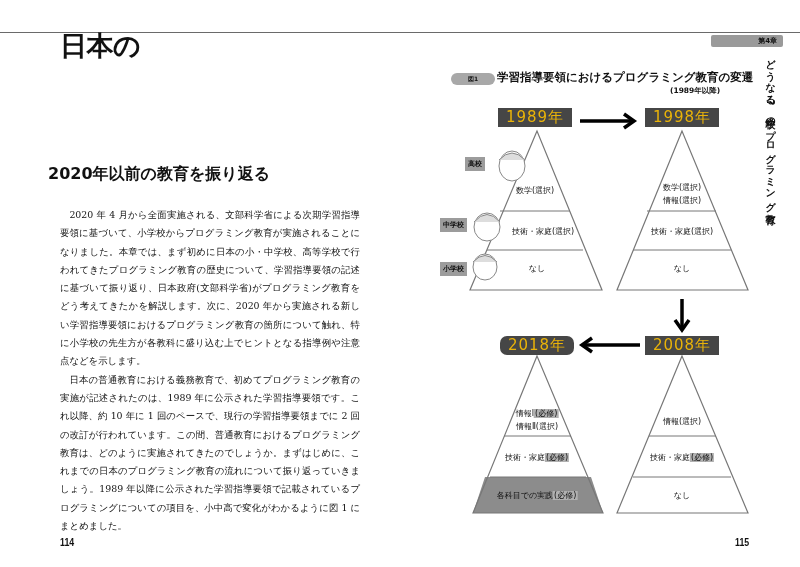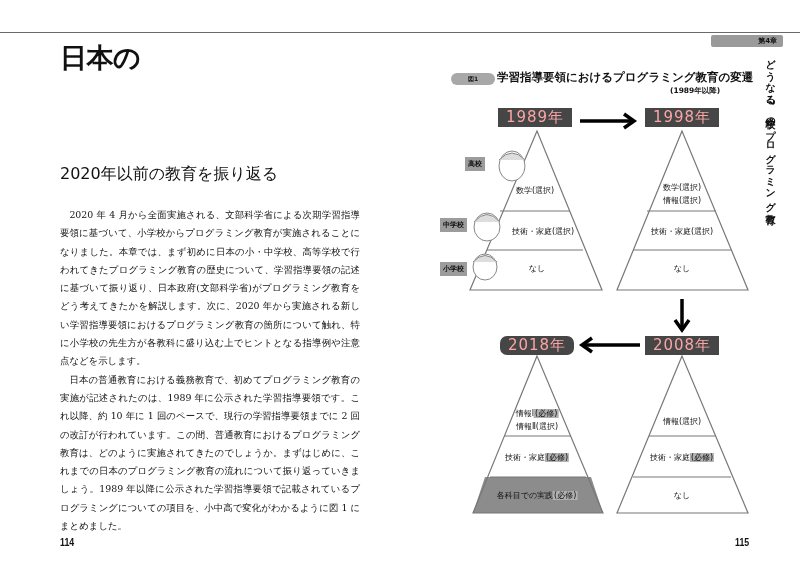--- a/index.html
+++ b/index.html
@@ -1,29 +1,29 @@
 <!DOCTYPE html>
 <html><head>
 <meta charset="utf-8">
 <style>
   html, body { margin:0; padding:0; background:#fff; }
   body { width:800px; height:567px; position:relative; overflow:hidden; font-family:"DejaVu Sans", sans-serif; color:#111; }
   .top-rule { position:absolute; left:0; top:32px; width:800px; height:1px; background:#6a6a6a; }
-  .title { position:absolute; left:60px; top:44px; font-family:"DejaVu Sans", sans-serif; font-weight:bold; font-size:27px; line-height:28px; letter-spacing:-0.5px; }
+  .title { position:absolute; left:60px; top:32px; font-family:"DejaVu Sans", sans-serif; font-weight:bold; font-size:27px; line-height:28px; letter-spacing:-0.5px; }
   .title div { white-space:nowrap; }
-  .subtitle { position:absolute; left:60px; top:164px; font-size:16px; font-weight:normal; white-space:nowrap; }
+  .subtitle { position:absolute; left:48px; top:164px; font-size:16px; font-weight:bold; white-space:nowrap; }
   .body-text { position:absolute; left:60px; top:206px; width:300px; font-family:"DejaVu Serif", serif; font-size:9.4px; line-height:18.3px; text-align:justify; }
   .body-text p { margin:0; text-indent:1em; }
   .page-num { position:absolute; top:536px; font-family:"Liberation Sans", sans-serif; font-weight:bold; font-size:11px; transform:scaleX(0.8); transform-origin:left; }
   .chapter-pill { position:absolute; left:711px; top:35px; width:72px; height:12px; border-radius:2px; background:#9a9a9a; color:#111; font-size:7px; font-weight:bold; text-align:right; padding-right:6px; box-sizing:border-box; line-height:12px; }
   .vertical-title { position:absolute; left:763px; top:52px; writing-mode:vertical-rl; font-size:10px; font-weight:bold; letter-spacing:0.5px; white-space:nowrap; }
   .fig-label { position:absolute; left:451px; top:73px; width:44px; height:12px; border-radius:6px; background:#a8a8a8; font-size:6px; font-weight:bold; text-align:center; line-height:12px; }
   .fig-title { position:absolute; left:497px; top:70px; font-size:11.5px; font-weight:bold; white-space:nowrap; }
   .fig-sub { position:absolute; left:670px; top:86px; font-size:7.5px; font-weight:bold; white-space:nowrap; }
-  .year-box { position:absolute; height:19px; background:#464646; color:#fca5a5; font-size:15px; line-height:19px; text-align:center; letter-spacing:1px; }
+  .year-box { position:absolute; height:19px; background:#464646; color:#eab308; font-size:15px; line-height:19px; text-align:center; letter-spacing:1px; }
   .pyr { position:absolute; }
   .pyr-text { position:absolute; font-size:8px; text-align:center; white-space:nowrap; transform:translateX(-50%); line-height:12px; }
   .req { background:#b0b0b0; padding:0 1px; }
   .school-tag { position:absolute; background:#9c9c9c; font-size:7px; font-weight:bold; padding:2px 3px; color:#111; }
 </style>
 </head>
 <body>
 
 <div class="top-rule"></div>
 

